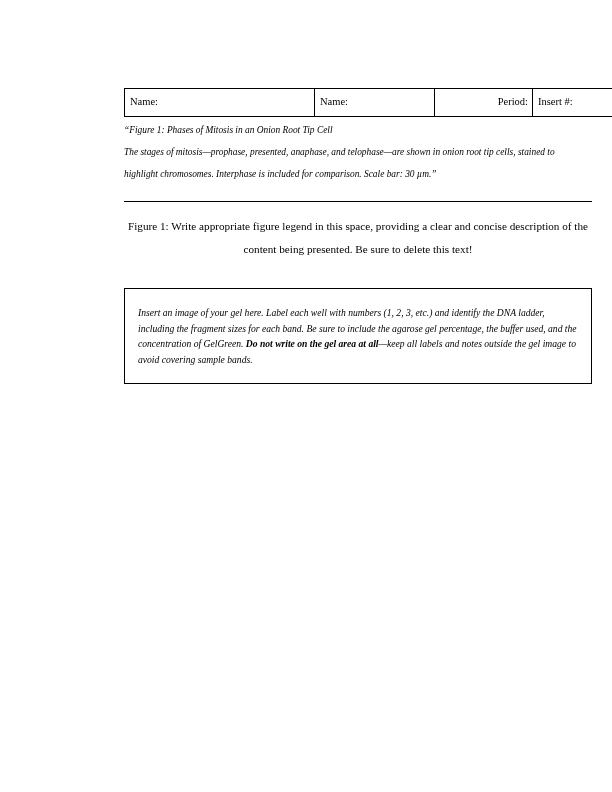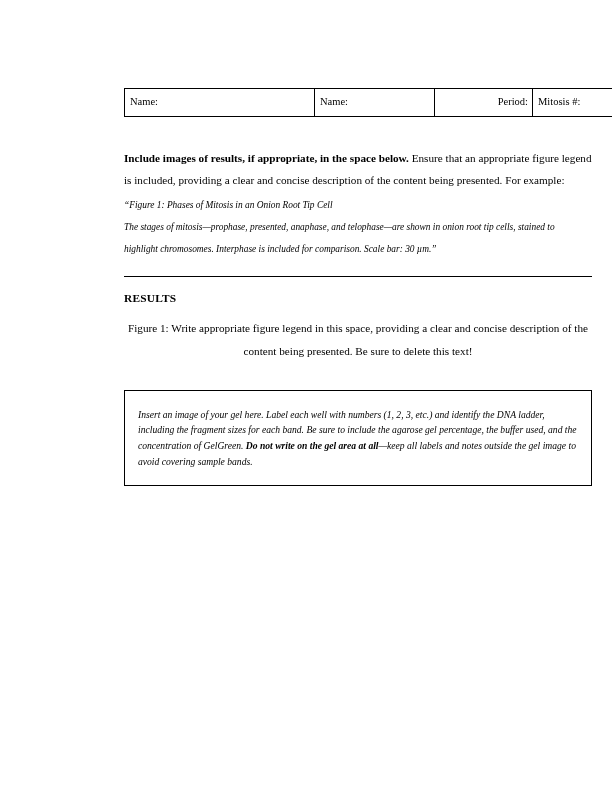--- a/index.html
+++ b/index.html
@@ -111,36 +111,34 @@
 <body>
 
 <div class="page">
 
   <table class="header-table">
     <tbody>
         <tr>
       <td class="col-name"><span>Name:</span></td>
       <td class="col-date"><span>Name:</span></td>
       <td class="col-period"><span>Period:</span></td>
-      <td class="col-student"><span>Mitosis #:</span></td>
+      <td class="col-student"><span>Insert #:</span></td>
     </tr>
   </tbody>
     </table>
 
-  <p class="para intro"><span class="bold">Include images of results, if appropriate, in the space below.</span><span> Ensure that an appropriate figure legend is included, providing a clear and concise description of the content being presented. For example:</span></p>
 
   <div class="example-block">
     <span class="line">“Figure 1: Phases of Mitosis in an Onion Root Tip Cell</span>
     <span class="line">The stages of mitosis—prophase, presented, anaphase, and telophase—are shown in onion root tip cells, stained to</span>
     <span class="line">highlight chromosomes. Interphase is included for comparison. Scale bar: 30 µm.”</span>
   </div>
 
   <hr class="divider">
 
-  <div class="results-heading">RESULTS</div>
 
   <p class="para figure-legend"> Figure 1: Write appropriate figure legend in this space, providing a clear and concise description of the content being presented. Be sure to delete this text!</p>
 
   <div class="gel-box">
     <p><span>Insert an image of your gel here. Label each well with numbers (1, 2, 3, etc.) and identify the DNA ladder, including the fragment sizes for each band. Be sure to include the agarose gel percentage, the buffer used,  and the concentration of GelGreen. </span><span class="strong-italic">Do not write on the gel area at all</span><span>—keep all labels and notes outside the gel image to avoid covering sample bands.</span></p>
   </div>
 
 </div>
 
 </body></html>

